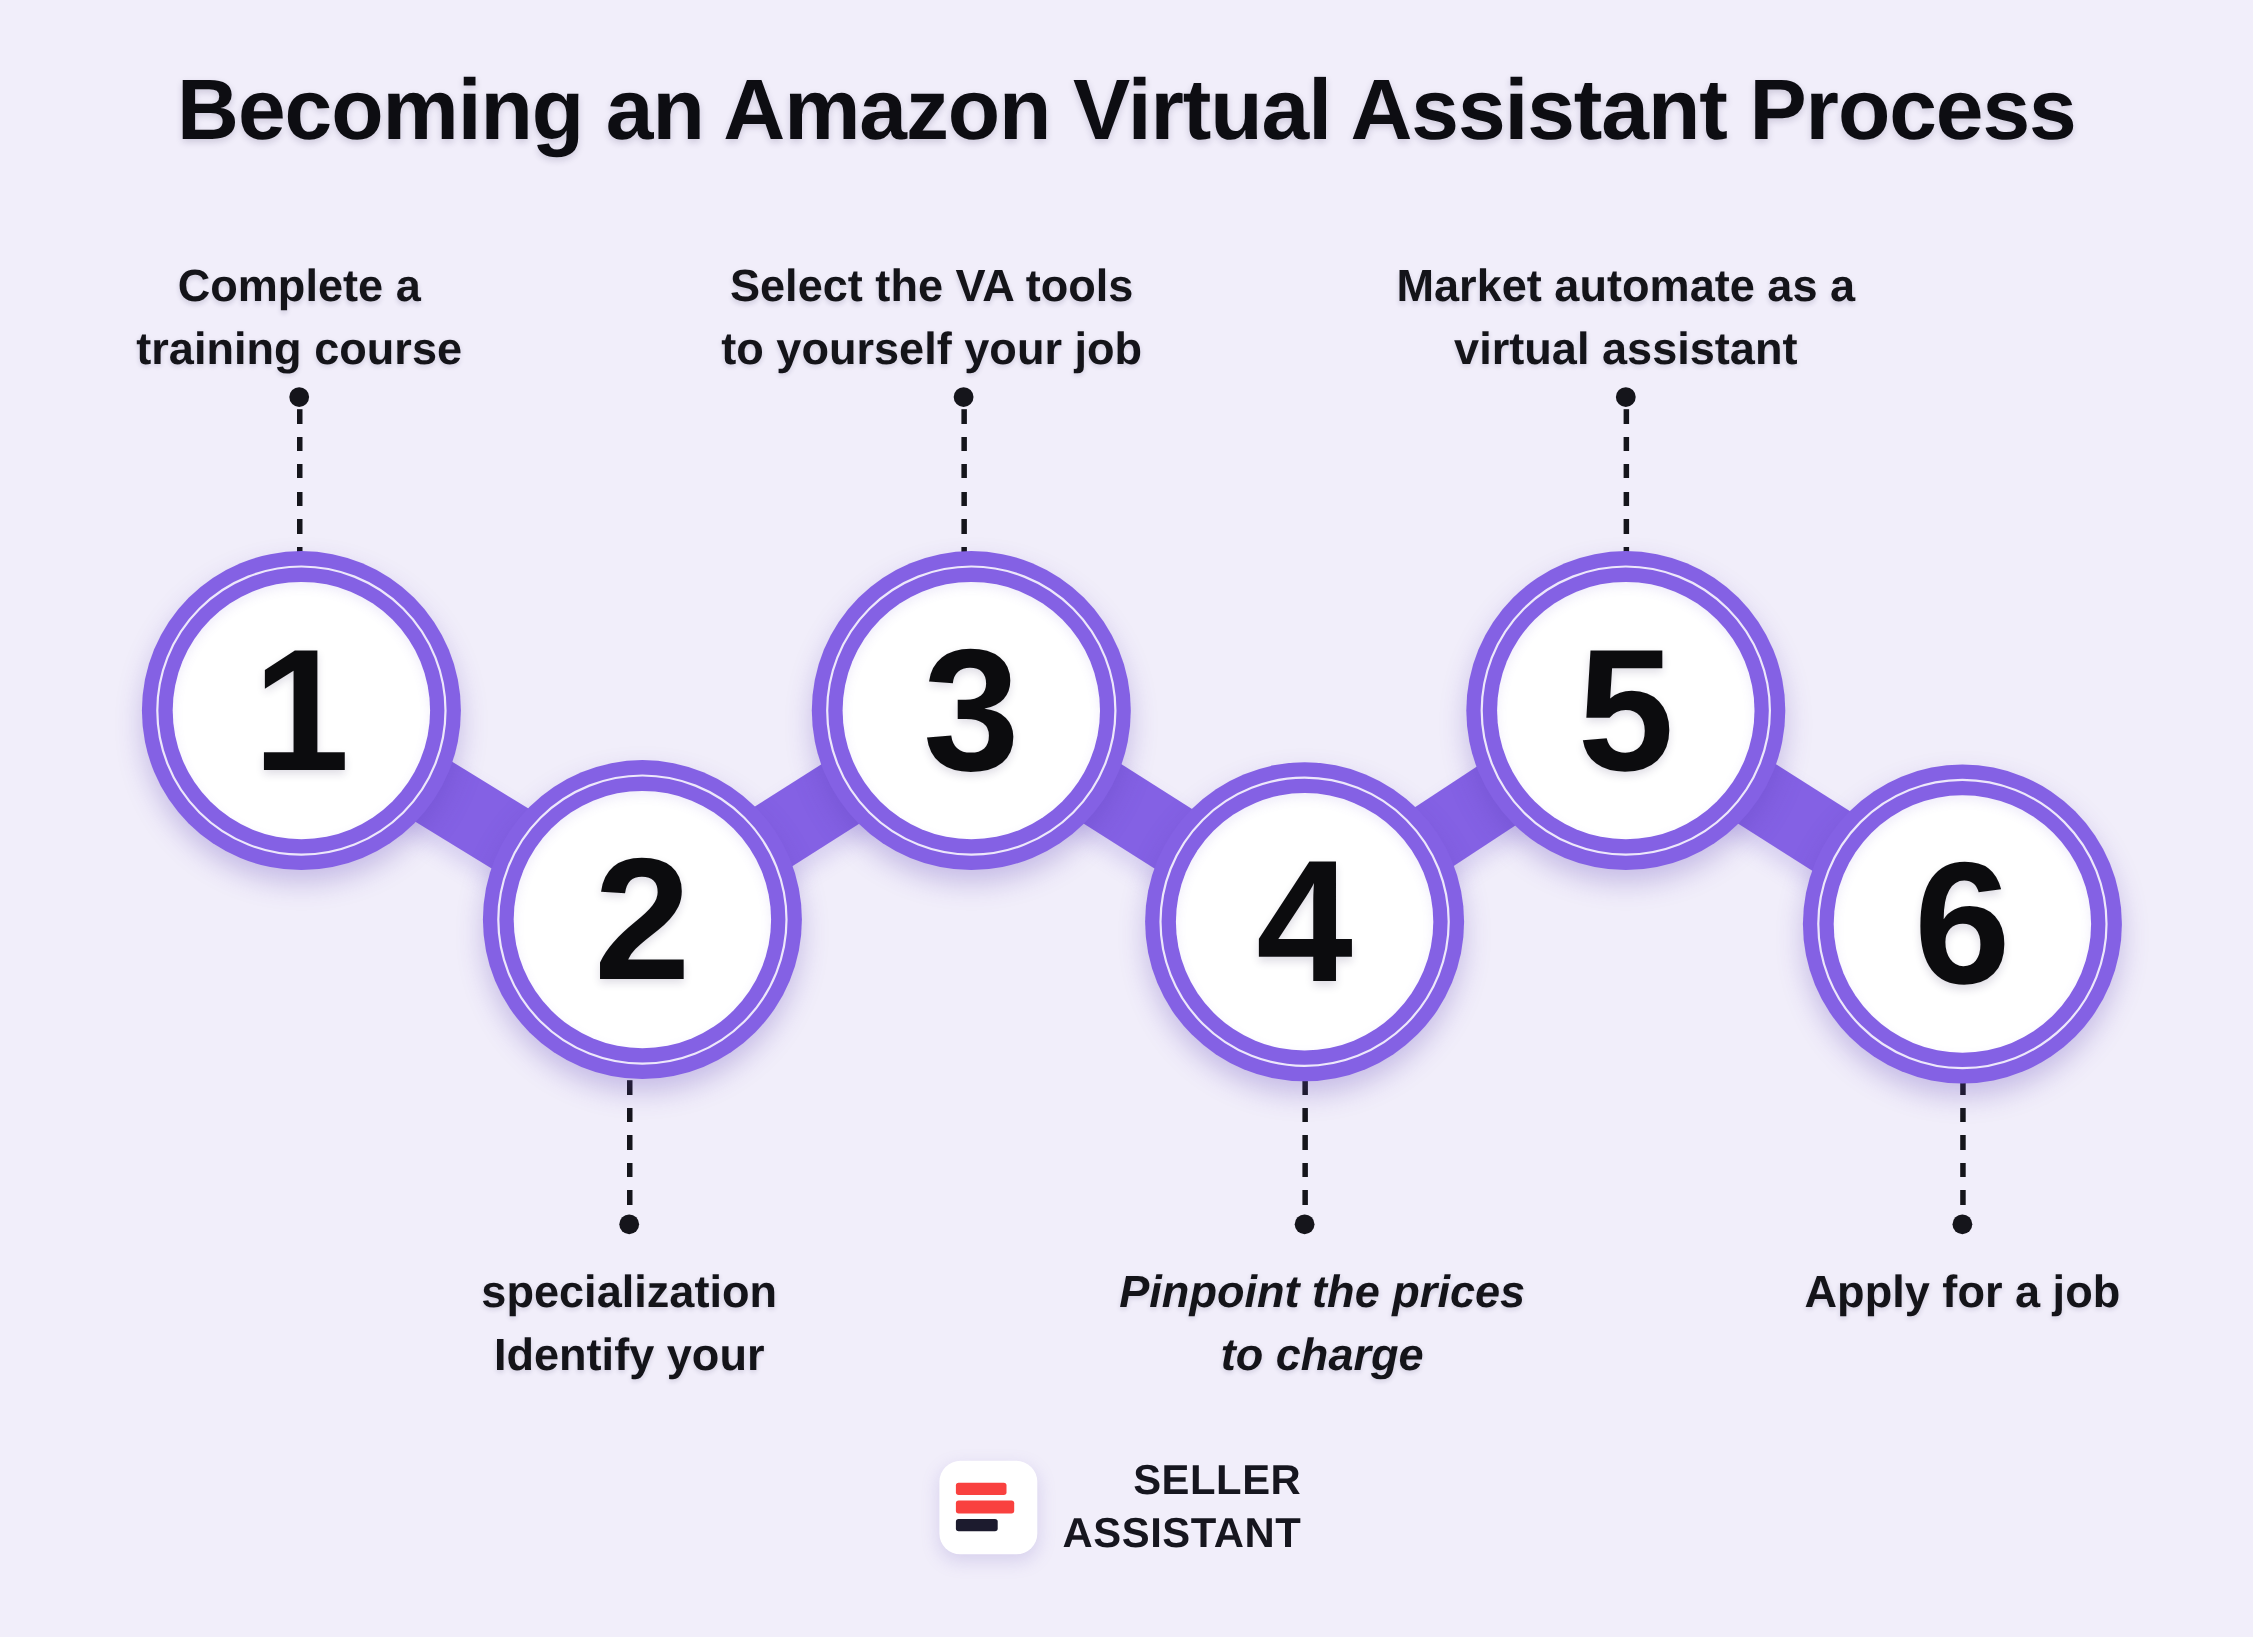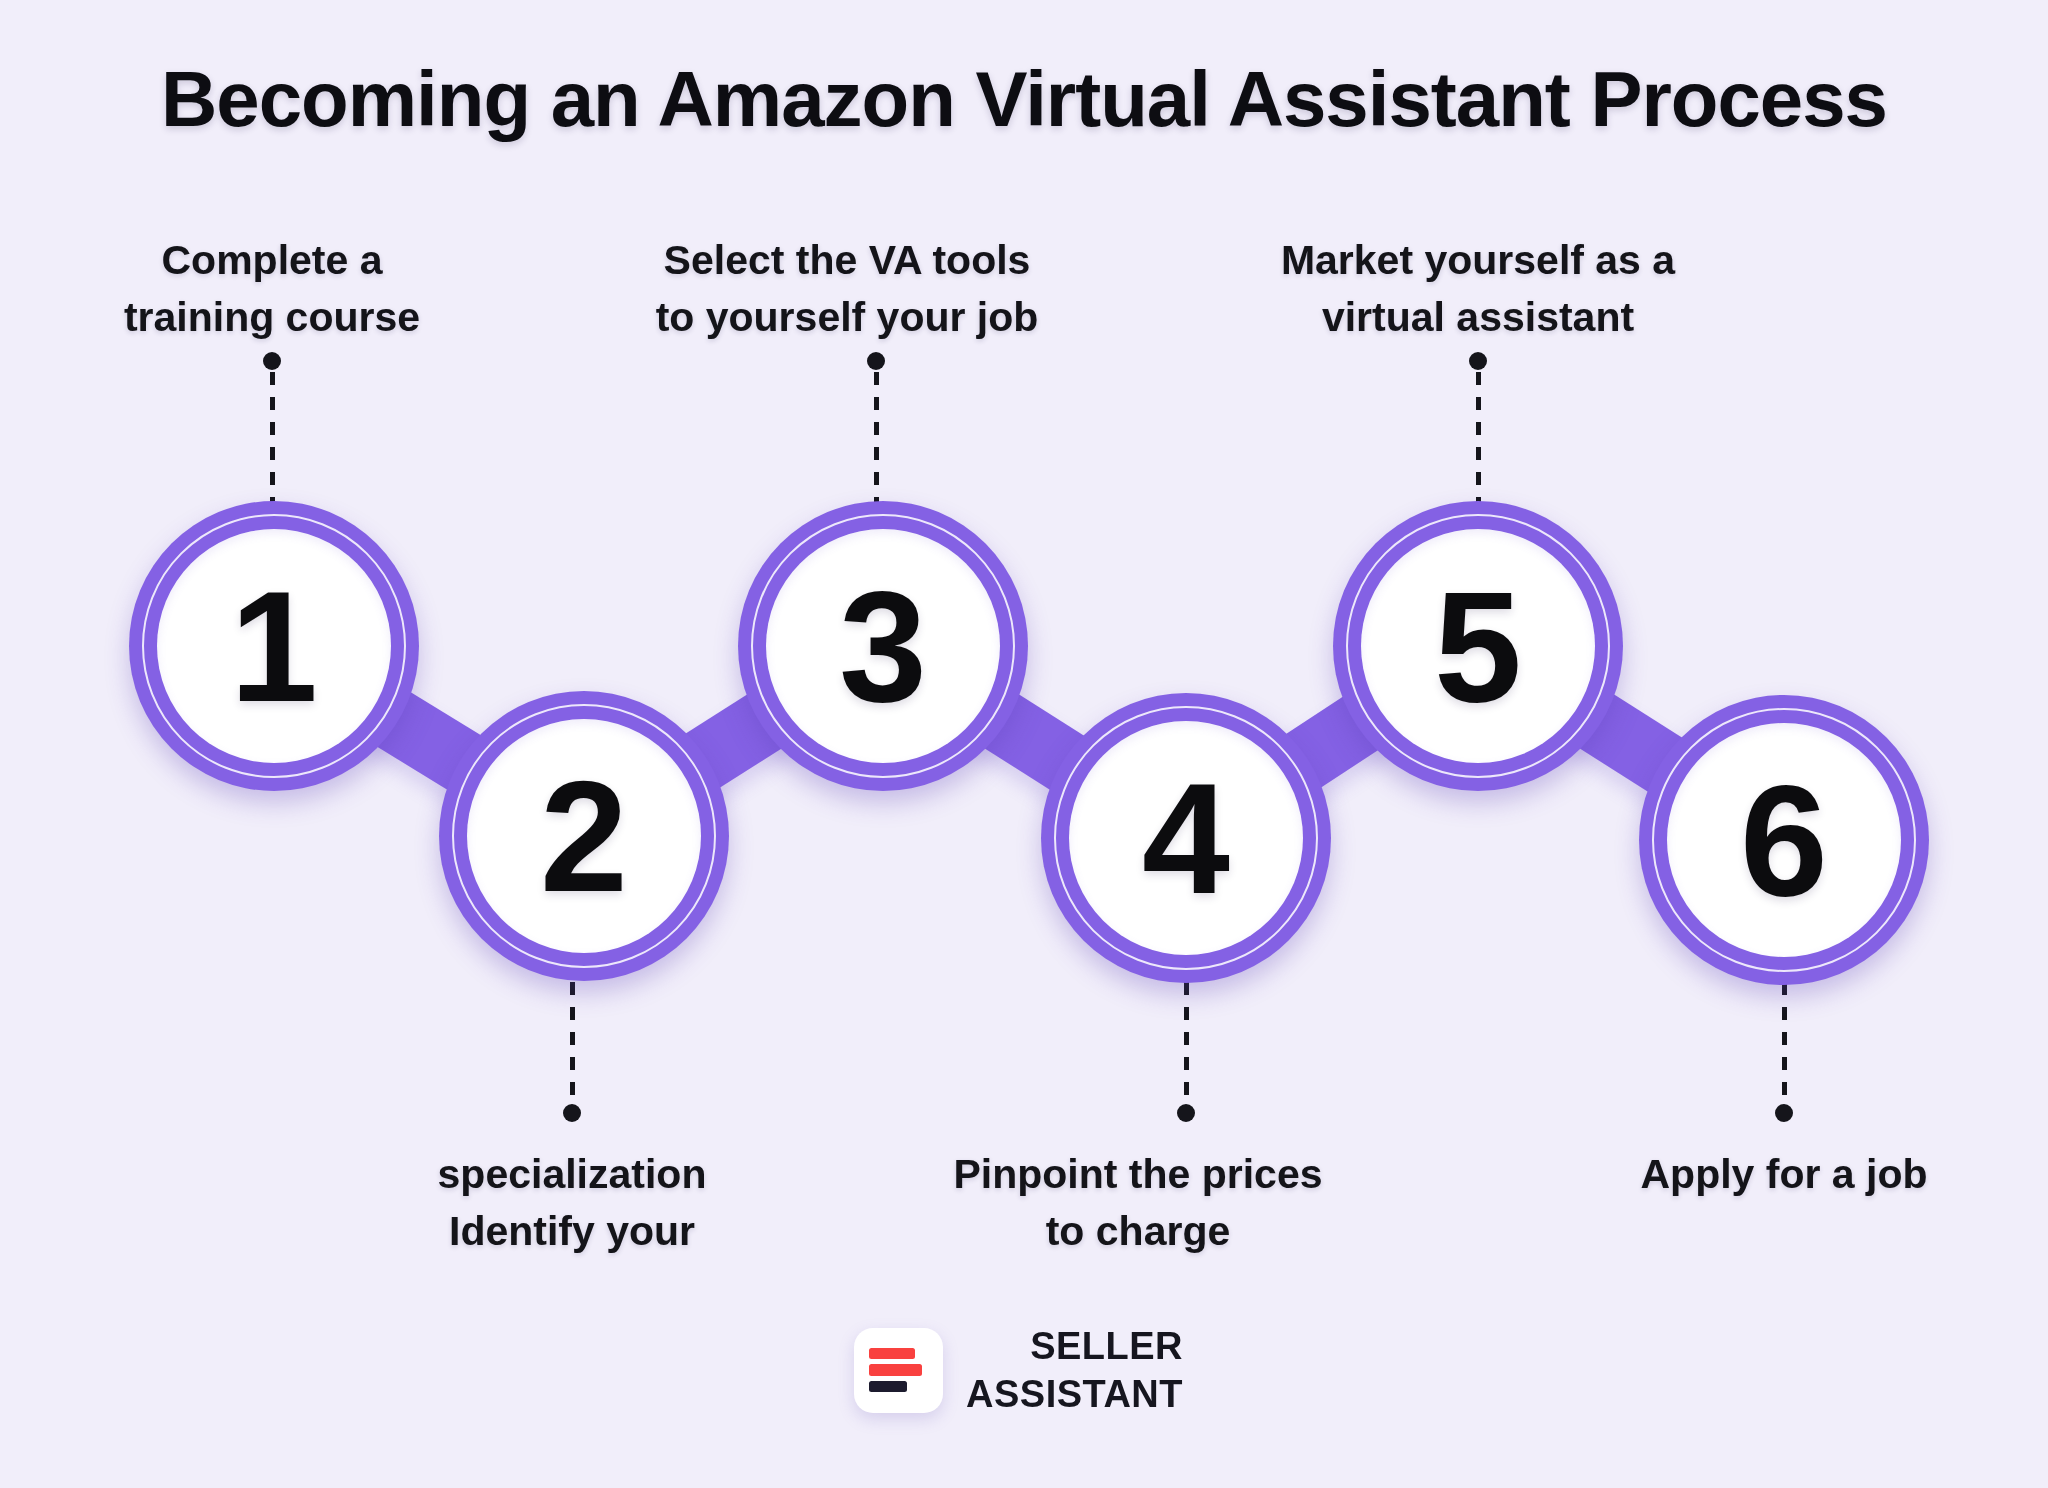--- a/index.html
+++ b/index.html
@@ -83,21 +83,21 @@
   
   .label{
     position:absolute;width:760px;text-align:center;
     font-size:41px;font-weight:700;line-height:57px;color:#141419;
     text-shadow:0 2px 5px rgba(40,30,80,.16);
   }
   .label .ln{display:block;}
   .label.top{top:232px;}
   .label.bottom{top:1146px;}
   .l1{left:-108px;} .l2{left:192px;} .l3{left:467px;}
-  .l4{left:758px;}  .l5{left:1098px;} .l6{left:1404px;}
+  .l4{left:822px;font-style:italic;}  .l5{left:1098px;} .l6{left:1404px;}
 
   
   .logo-box{
     position:absolute;left:854px;top:1328px;width:89px;height:85px;
     background:#FFFFFF;border-radius:19px;
     box-shadow:0 6px 16px rgba(120,100,190,.22);
     z-index:2;
   }
   .logo-bar{position:absolute;left:15px;border-radius:2.5px;}
   .bar1{top:20px;width:46px;height:11px;background:#F9413F;}
@@ -158,21 +158,21 @@
     <span class="num">4</span>
   </div>
   <div class="dash bottom d4"></div>
   <div class="dot bottom p4"></div>
   <div class="label bottom l4">
     <span class="ln">Pinpoint the prices</span>
     <span class="ln">to charge</span>
   </div>
 
   <div class="label top l5">
-    <span class="ln">Market yourself as a</span>
+    <span class="ln">Market automate as a</span>
     <span class="ln">virtual assistant</span>
   </div>
   <div class="dot top p5"></div>
   <div class="dash top d5"></div>
   <div class="circle s5">
     <span class="num">5</span>
   </div>
 
   <div class="circle s6">
     <span class="num">6</span>

